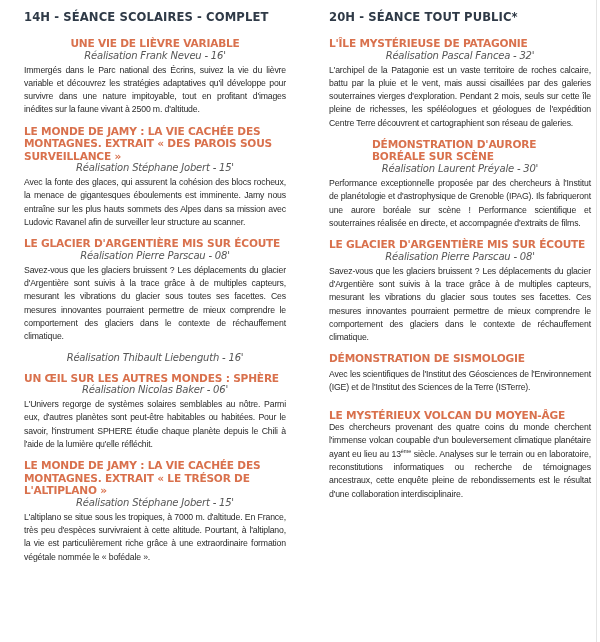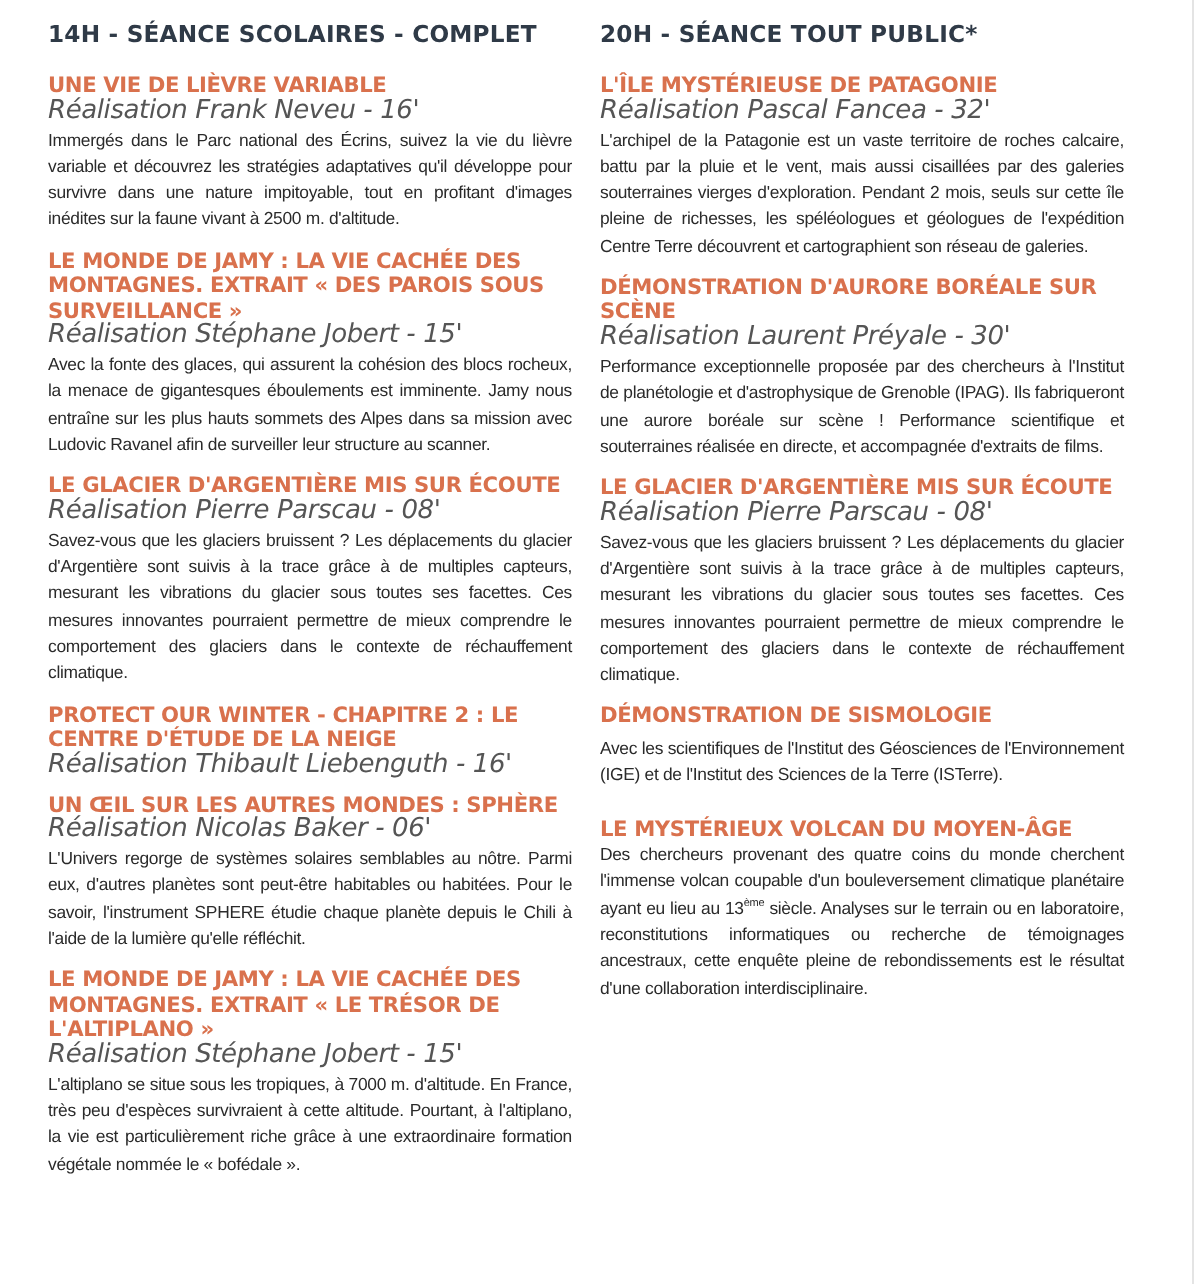--- a/index.html
+++ b/index.html
@@ -27,21 +27,21 @@
       width: 1px;
       height: 642px;
       background: #e4e4e4;
     }
     .column {
       position: absolute;
       top: 10px;
       width: 262px;
     }
     .col-left { left: 24px; }
-    .col-right { left: 300px; }
+    .col-right { left: 329px; }
     .session-title {
       font-family: "DejaVu Sans", sans-serif;
       font-weight: bold;
       font-size: 11.6px;
       color: #2f3a47;
       letter-spacing: 0.1px;
       margin: 0 0 13px 0;
       line-height: 14px;
       white-space: nowrap;
     }
@@ -53,25 +53,26 @@
       font-size: 10.6px;
       color: #d9714d;
       line-height: 12.5px;
       margin: 0;
       text-transform: uppercase;
       letter-spacing: -0.2px;
     }
     .film-credit {
       font-family: "DejaVu Sans", sans-serif;
       font-style: italic;
-      font-size: 13px;
+      font-size: 10px;
       color: #555555;
       line-height: 12px;
       margin: 0 0 2px 0;
       letter-spacing: -0.2px;
+      text-align: center;
     }
     .film-desc {
       font-family: "Liberation Sans", sans-serif;
       font-size: 8.7px;
       line-height: 13.3px;
       color: #2a2a2a;
       text-align: justify;
       margin: 0;
       letter-spacing: -0.15px;
     }
@@ -82,39 +83,38 @@
   </style>
 </head>
 <body>
 
 <div class="page">
 
   <section class="column col-left">
     <h2 class="session-title" style="color: rgb(47, 58, 71);">14H - SÉANCE SCOLAIRES - COMPLET</h2>
 
     <article class="film">
-      <h3 class="film-title" style="color: rgb(217, 113, 77);">UNE VIE DE LIÈVRE VARIABLE</h3>
+      <h3 class="film-title" style="color: rgb(217, 113, 77); text-align: center;">UNE VIE DE LIÈVRE VARIABLE</h3>
       <p class="film-credit">Réalisation Frank Neveu - 16'</p>
       <p class="film-desc">Immergés dans le Parc national des Écrins, suivez la vie du lièvre variable et découvrez les stratégies adaptatives qu'il développe pour survivre dans une nature impitoyable, tout en profitant d'images inédites sur la faune vivant à 2500 m. d'altitude.</p>
     </article>
 
     <article class="film">
       <h3 class="film-title" style="color: rgb(217, 113, 77);">LE MONDE DE JAMY : LA VIE CACHÉE DES MONTAGNES. EXTRAIT « DES PAROIS SOUS SURVEILLANCE »</h3>
       <p class="film-credit">Réalisation Stéphane Jobert - 15'</p>
       <p class="film-desc">Avec la fonte des glaces, qui assurent la cohésion des blocs rocheux, la menace de gigantesques éboulements est imminente. Jamy nous entraîne sur les plus hauts sommets des Alpes dans sa mission avec Ludovic Ravanel afin de surveiller leur structure au scanner.</p>
     </article>
 
     <article class="film">
       <h3 class="film-title" style="color: rgb(217, 113, 77);">LE GLACIER D'ARGENTIÈRE MIS SUR ÉCOUTE</h3>
       <p class="film-credit">Réalisation Pierre Parscau - 08'</p>
       <p class="film-desc">Savez-vous que les glaciers bruissent ? Les déplacements du glacier d'Argentière sont suivis à la trace grâce à de multiples capteurs, mesurant les vibrations du glacier sous toutes ses facettes. Ces mesures innovantes pourraient permettre de mieux comprendre le comportement des glaciers dans le contexte de réchauffement climatique.</p>
     </article>
 
     <article class="film">
-      <h3 class="film-title" style="color: rgb(217, 113, 77);">PROTECT OUR WINTER - CHAPITRE 2 : LE CENTRE D'ÉTUDE DE LA NEIGE</h3>
       <p class="film-credit">Réalisation Thibault Liebenguth - 16'</p>
     </article>
 
     <article class="film">
       <h3 class="film-title" style="color: rgb(217, 113, 77);">UN ŒIL SUR LES AUTRES MONDES : SPHÈRE</h3>
       <p class="film-credit">Réalisation Nicolas Baker - 06'</p>
       <p class="film-desc">L'Univers regorge de systèmes solaires semblables au nôtre. Parmi eux, d'autres planètes sont peut-être habitables ou habitées. Pour le savoir, l'instrument SPHERE étudie chaque planète depuis le Chili à l'aide de la lumière qu'elle réfléchit.</p>
     </article>
 
     <article class="film">
@@ -127,21 +127,21 @@
   <section class="column col-right">
     <h2 class="session-title" style="color: rgb(47, 58, 71);">20H - SÉANCE TOUT PUBLIC*</h2>
 
     <article class="film">
       <h3 class="film-title" style="color: rgb(217, 113, 77);">L'ÎLE MYSTÉRIEUSE DE PATAGONIE</h3>
       <p class="film-credit">Réalisation Pascal Fancea - 32'</p>
       <p class="film-desc">L'archipel de la Patagonie est un vaste territoire de roches calcaire, battu par la pluie et le vent, mais aussi cisaillées par des galeries souterraines vierges d'exploration. Pendant 2 mois, seuls sur cette île pleine de richesses, les spéléologues et géologues de l'expédition Centre Terre découvrent et cartographient son réseau de galeries.</p>
     </article>
 
     <article class="film">
-      <h3 class="film-title" style="color: rgb(217, 113, 77);">DÉMONSTRATION D'AURORE BORÉALE SUR SCÈNE</h3>
+      <h3 class="film-title" style="color: rgb(217, 113, 77); margin-left: 43px;">DÉMONSTRATION D'AURORE BORÉALE SUR SCÈNE</h3>
       <p class="film-credit">Réalisation Laurent Préyale - 30'</p>
       <p class="film-desc">Performance exceptionnelle proposée par des chercheurs à l'Institut de planétologie et d'astrophysique de Grenoble (IPAG). Ils fabriqueront une aurore boréale sur scène ! Performance scientifique et souterraines réalisée en directe, et accompagnée d'extraits de films.</p>
     </article>
 
     <article class="film">
       <h3 class="film-title" style="color: rgb(217, 113, 77);">LE GLACIER D'ARGENTIÈRE MIS SUR ÉCOUTE</h3>
       <p class="film-credit">Réalisation Pierre Parscau - 08'</p>
       <p class="film-desc">Savez-vous que les glaciers bruissent ? Les déplacements du glacier d'Argentière sont suivis à la trace grâce à de multiples capteurs, mesurant les vibrations du glacier sous toutes ses facettes. Ces mesures innovantes pourraient permettre de mieux comprendre le comportement des glaciers dans le contexte de réchauffement climatique.</p>
     </article>
 

